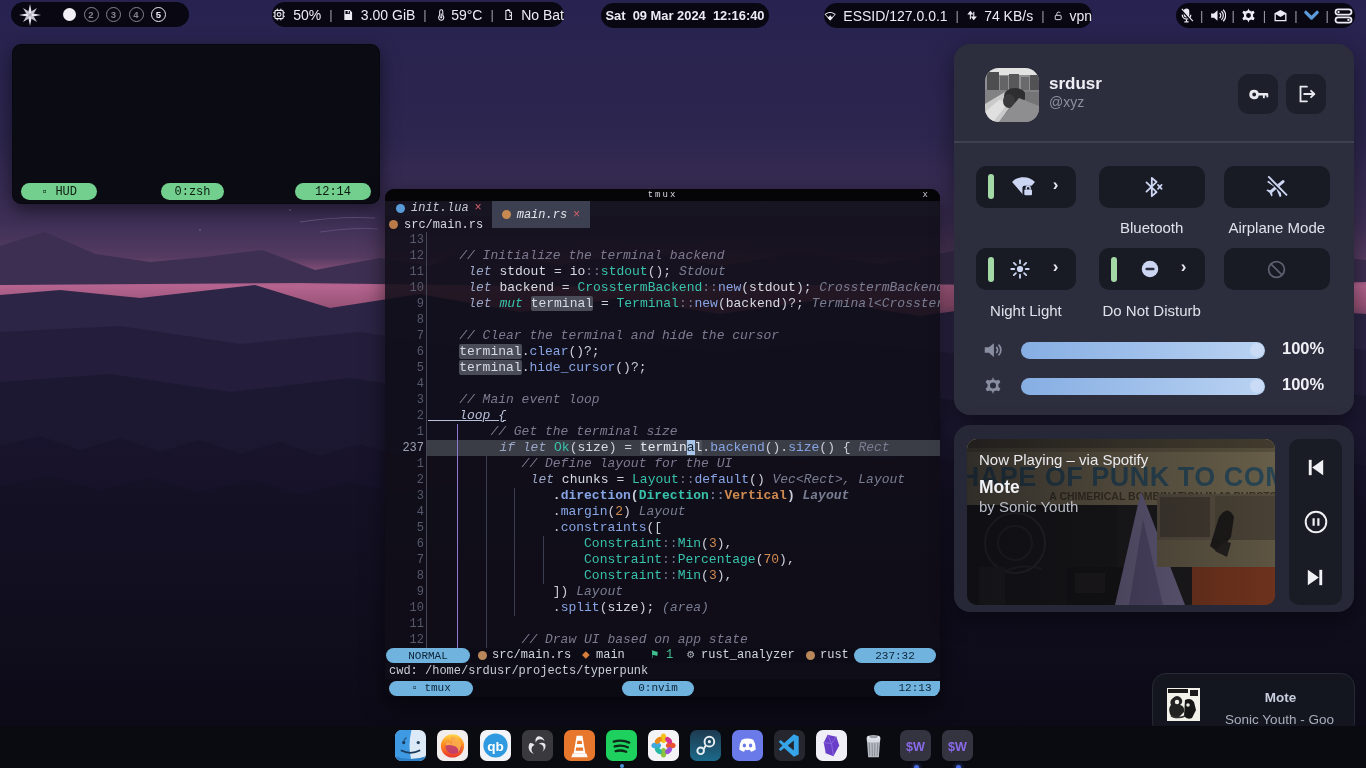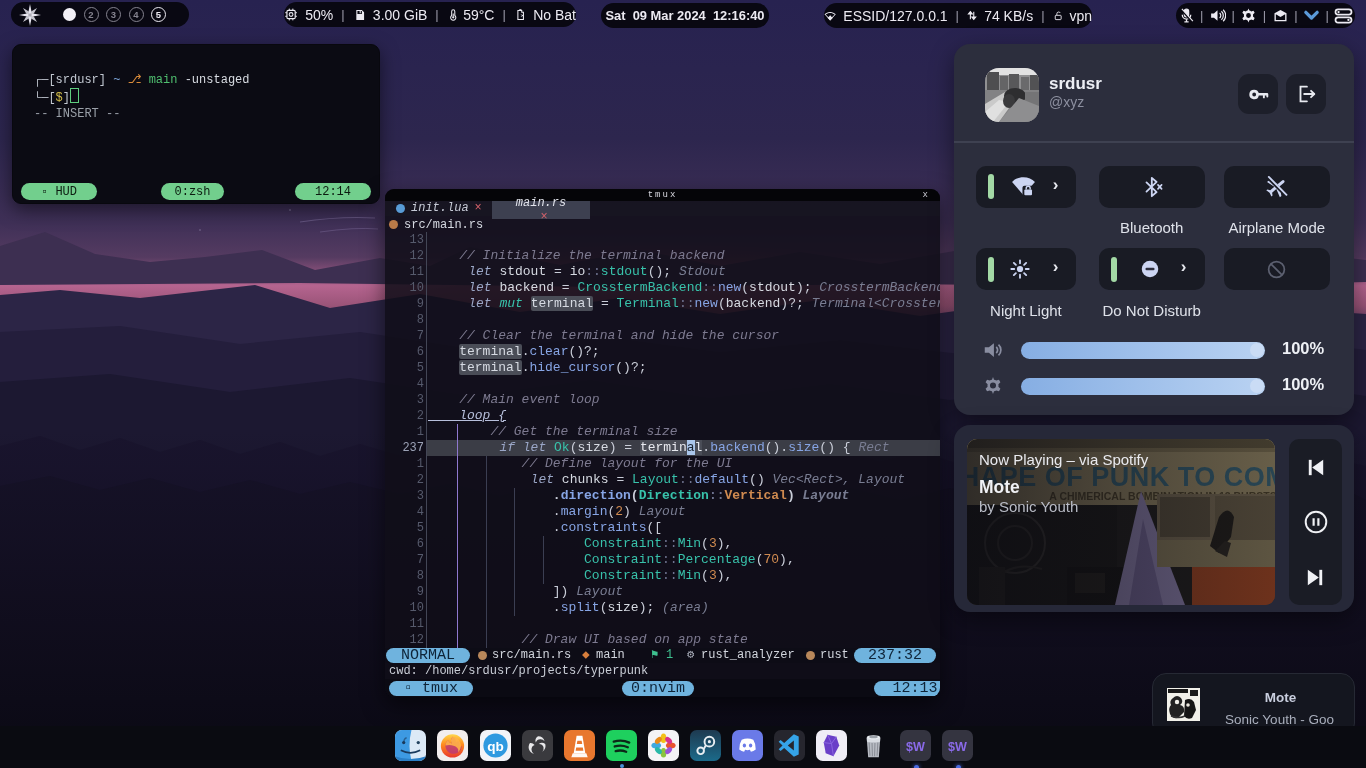--- a/index.html
+++ b/index.html
@@ -13,21 +13,21 @@
   .wsc{width:13px;height:13px;border-radius:50%;border:1.6px solid #85838f;margin-left:7.5px;
        font-size:9.5px;display:flex;align-items:center;justify-content:center;font-weight:bold;}
   
   #term{position:absolute;left:12px;top:44px;width:366px;height:158px;background:#0b0b13;
         border-radius:9px;box-shadow:0 6px 18px rgba(0,0,0,.5);border:1px solid #08080e;}
   #editor{position:absolute;left:385px;top:189px;width:555px;height:508px;border-radius:9px;
         overflow:hidden;box-shadow:0 8px 22px rgba(0,0,0,.55);}
   .gpill{position:absolute;height:17px;background:#72cf8d;border-radius:9px;color:#0c1c10;
         font-family:"Liberation Mono",monospace;font-size:12px;display:flex;align-items:center;justify-content:center;}
   .bpill{height:15px;background:#6fb3de;border-radius:8px;color:#0e2438;
-        font-family:"Liberation Mono",monospace;font-size:15px;display:flex;align-items:center;justify-content:center;}
+        font-family:"Liberation Mono",monospace;font-size:11px;display:flex;align-items:center;justify-content:center;}
 
   #codearea{position:absolute;left:0;top:189px;}
   #codearea{top:0;}
   .gn,.gcur{position:absolute;left:0;width:39px;text-align:right;font-family:"Liberation Mono",monospace;
             font-size:12px;line-height:16px;color:#565a6c;}
   .gcur{color:#9ba1b5;}
   .cl{position:absolute;left:43px;font-family:"Liberation Mono",monospace;font-size:13px;line-height:16px;
       white-space:pre;color:#c9cdd8;}
   .curline{position:absolute;left:42px;width:513px;height:16px;background:#3b3d46;}
   .c{color:#7d7a90;font-style:italic;}
@@ -136,21 +136,21 @@
       <path d="M5 19 L10.5 15.8 L12 12 L8.2 13.5 Z" opacity="0.85"></path>
       <path d="M19 19 L13.5 15.8 L12 12 L15.8 13.5 Z" opacity="0.85"></path>
     </g>
   </svg>
   <div style="width:13px;height:13px;border-radius:50%;background:#f2f0f6;margin-left:21px;"></div>
   <div class="wsc" style="color:#85838f;">2</div>
   <div class="wsc" style="color:#85838f;">3</div>
   <div class="wsc" style="color:#85838f;">4</div>
   <div class="wsc" style="color:#eceaf2;border-color:#eceaf2;">5</div>
 </div>
-<div class="pill" style="left:284px;width:292px;justify-content:center;">
+<div class="pill" style="left:272px;width:292px;justify-content:center;">
   <svg width="17" height="17" viewBox="0 0 24 24" fill="none" stroke="#eceaf2" stroke-width="2">
     <rect x="5" y="5" width="14" height="14" rx="2"></rect>
       <circle cx="12" cy="12" r="3.2" stroke-width="1.8"></circle>
     <path d="M9 2v3M15 2v3M9 19v3M15 19v3M2 9h3M2 15h3M19 9h3M19 15h3" stroke-width="1.6"></path>
   </svg>
   <span style="margin-left:7px;">50%</span>
     <span class="sep">|</span>
   <svg width="16" height="16" viewBox="0 0 24 24" fill="#eceaf2">
     <path d="M6 3 h10 l4 4 v14 h-14 z M8 5 v5 h8 V5 h-2 v4 h-2 V5 Z" fill-rule="evenodd"></path>
   </svg>
@@ -218,38 +218,35 @@
   <span class="sep" style="margin:0 5.5px;">|</span>
   <svg width="19" height="16" viewBox="0 0 26 22" fill="none" stroke="#eceaf2" stroke-width="2.4">
     <rect x="2" y="2" width="22" height="7.2" rx="3.6"></rect>
     <circle cx="6.2" cy="5.6" r="1.6" fill="#eceaf2" stroke="none"></circle>
     <rect x="2" y="12.8" width="22" height="7.2" rx="3.6"></rect>
     <circle cx="19.8" cy="16.4" r="1.6" fill="#eceaf2" stroke="none"></circle>
   </svg>
 </div>
 
 <div id="term">
-  <div class="mono" style="position:absolute;left:21px;top:27px;font-size:12px;line-height:16px;white-space:pre;color:#c3c9d2;">┌─[srdusr] <span style="color:#7da6d8;">~</span> <span style="color:#d88a3a;">⎇</span> <span style="color:#4fbf6f;">main</span> <span style="color:#d8dce2;">-unstaged</span>
-└─[<span style="color:#d6c04a;">$</span>]<span style="display:inline-block;width:7px;height:13px;border:1.5px solid #5fcf7f;vertical-align:-2px;"></span>
-<span style="color:#9aa0a8;">-- INSERT --</span></div>
   <div class="gpill" style="left:8px;top:138px;width:76px;">▫ HUD</div>
   <div class="gpill" style="left:148px;top:138px;width:63px;">0:zsh</div>
   <div class="gpill" style="left:282px;top:138px;width:76px;">12:14</div>
 </div>
 
 <div id="editor">
   <div style="position:absolute;left:0;top:0;width:100%;height:100%;background:rgba(16,14,24,0.87);"></div>
   <div style="position:absolute;left:0;top:0;width:100%;height:12px;background:#050508;color:#d8d8e0;
        font-family:'Liberation Mono',monospace;font-size:9px;letter-spacing:2px;text-align:center;line-height:12px;">tmux</div>
   <div style="position:absolute;right:12px;top:0;height:12px;color:#c8c8d0;font-family:'Liberation Mono',monospace;font-size:9px;line-height:12px;">x</div>
   <div style="position:absolute;left:0;top:12px;width:100%;height:14.5px;background:rgba(24,22,33,0.78);"></div>
   <div class="mono" style="position:absolute;left:11px;top:12px;height:14.5px;display:flex;align-items:center;font-size:12px;font-style:italic;color:#c6cad6;">
     <span style="width:9px;height:9px;border-radius:50%;background:#589bd6;display:inline-block;margin-right:6px;"></span>init.lua <span style="color:#d5616a;font-style:normal;margin-left:6px;">×</span>
   </div>
-  <div class="mono" style="position:absolute;left:107px;top:12px;width:98px;height:18px;background:#3d4050;display:flex;align-items:center;justify-content:center;font-size:12px;font-style:italic;color:#e2e4ec;flex-direction:column;">
+  <div class="mono" style="position:absolute;left:107px;top:12px;width:98px;height:27px;background:#3d4050;display:flex;align-items:center;justify-content:center;font-size:12px;font-style:italic;color:#e2e4ec;">
     <span style="width:9px;height:9px;border-radius:50%;background:#c98a52;display:inline-block;margin-right:6px;"></span>main.rs <span style="color:#d5616a;font-style:normal;margin-left:6px;">×</span>
   </div>
   <div class="mono" style="position:absolute;left:4px;top:27.5px;height:16px;display:flex;align-items:center;font-size:12px;color:#d6dae2;">
     <span style="width:9px;height:9px;border-radius:50%;background:#b87a48;display:inline-block;margin-right:6px;"></span>src/main.rs
   </div>
   <div id="codearea">
     <div style="position:absolute;left:40.5px;top:42.5px;width:1.5px;height:416px;background:#434656;"></div>
 <div class="gn" style="top:42.5px;">13</div>
       <div class="cl" style="top:42.5px;"></div>
 <div class="gn" style="top:58.5px;">12</div>

